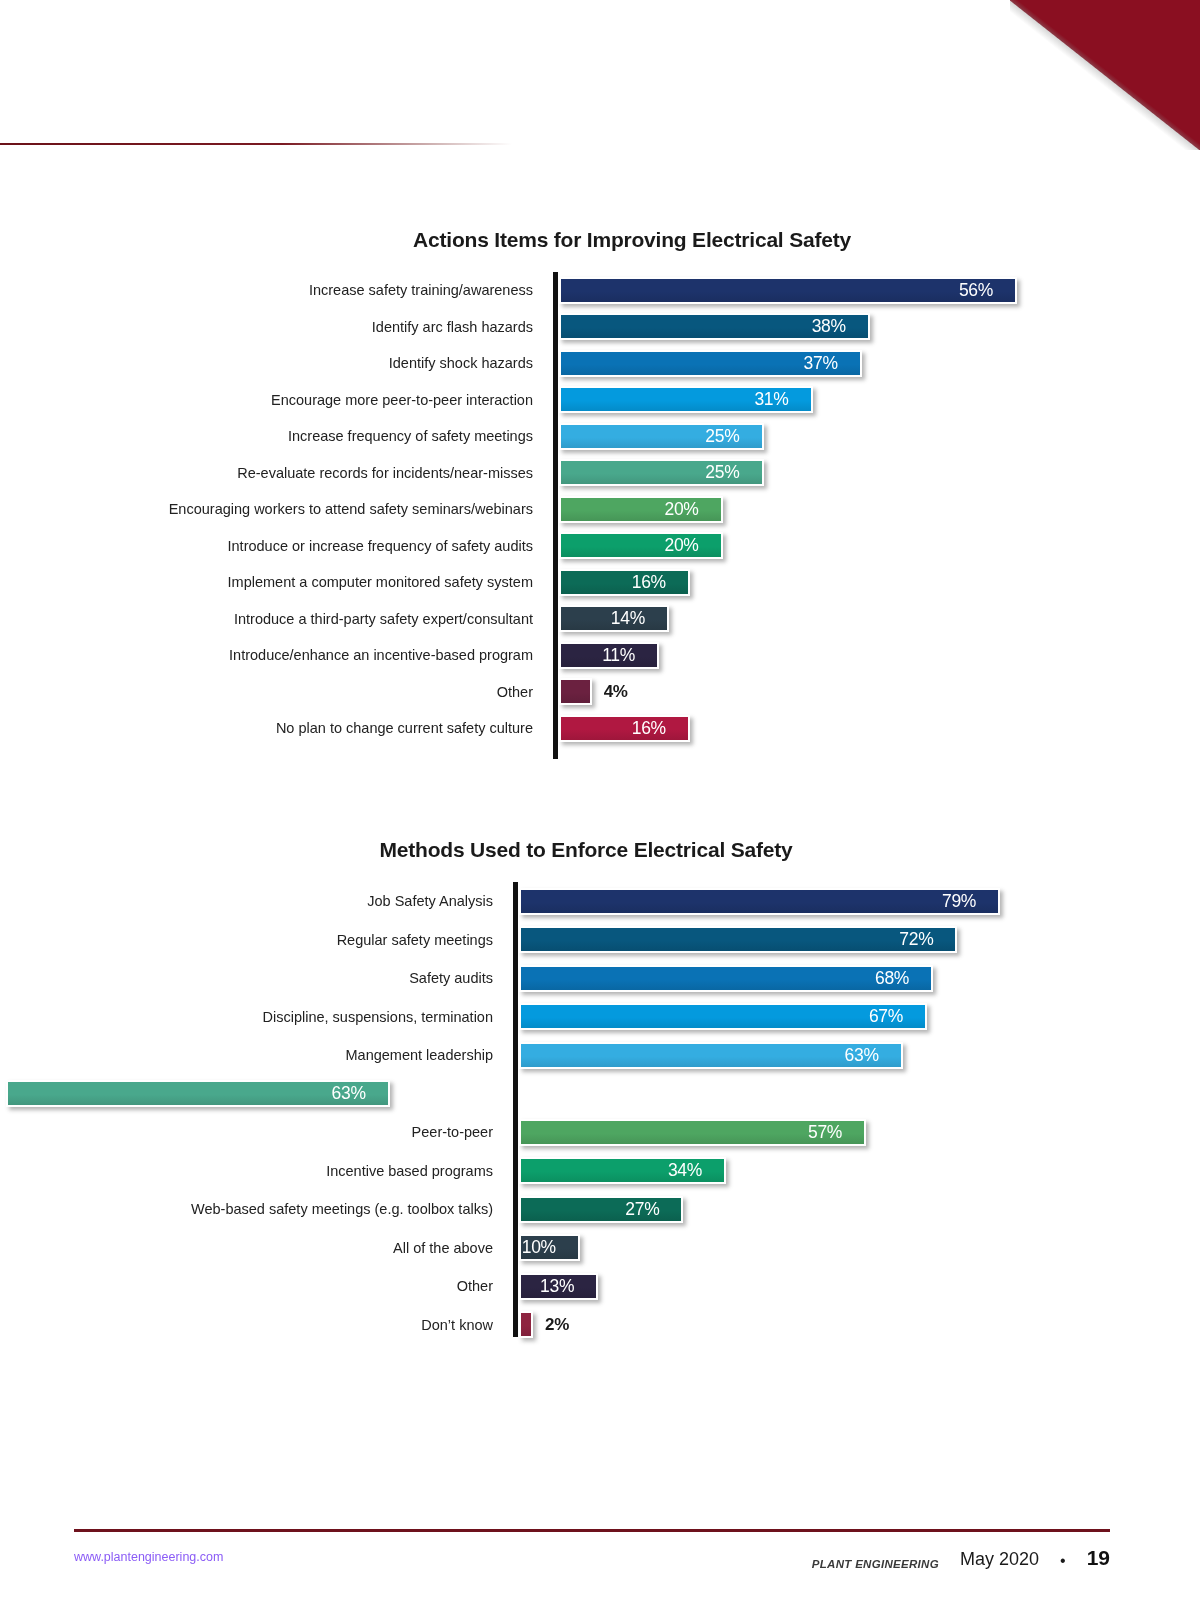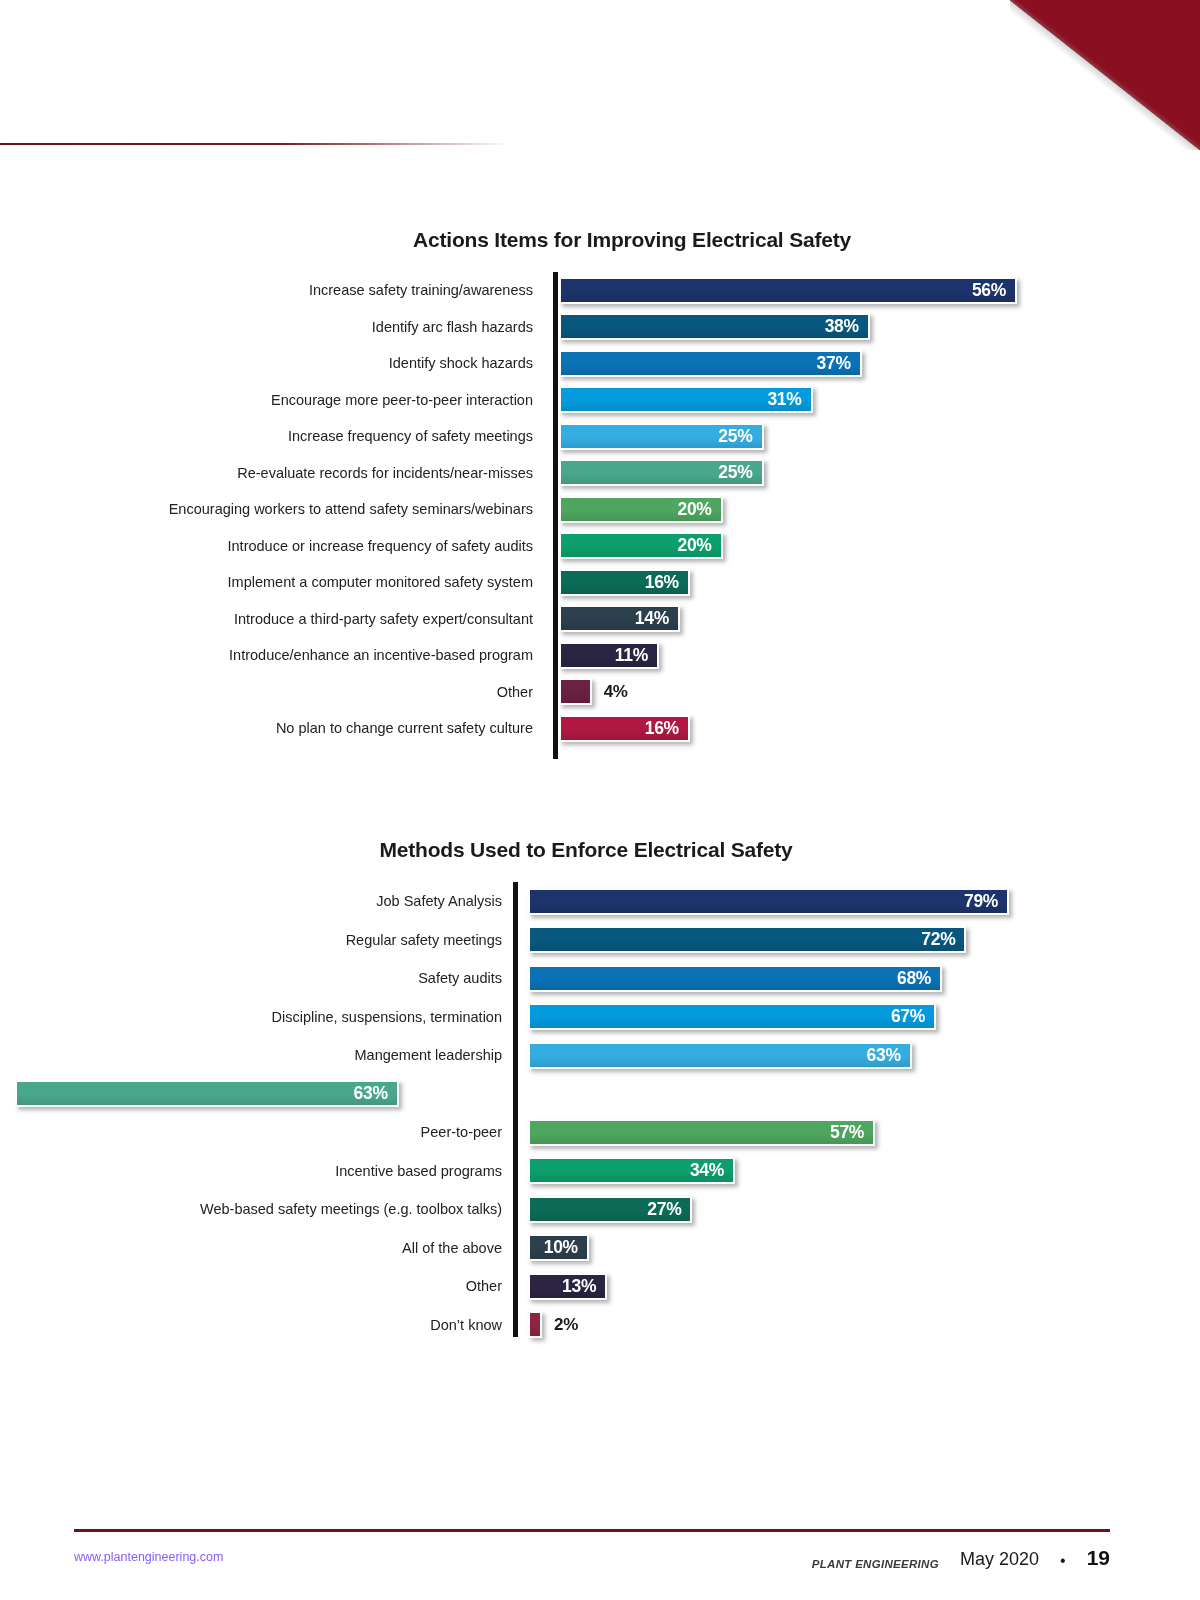--- a/index.html
+++ b/index.html
@@ -69,21 +69,21 @@
   }
   #chart-1 .axis-line { left: 553px; height: 487px; }
   #chart-2 .axis-line { left: 513px; height: 455px; }
 
   .row {
     display: flex;
     align-items: center;
     position: relative;
   }
   #chart-1 .row { height: 36.5px; }
-  #chart-2 .row { height: 38.5px; margin-left: 9px; }
+  #chart-2 .row { height: 38.5px; }
 
   .cat-label {
     text-align: right;
     font-size: 14.5px;
     color: #222222;
     white-space: nowrap;
     padding-right: 20px;
     box-sizing: border-box;
   }
   #chart-1 .cat-label { width: 553px; }
@@ -102,23 +102,23 @@
     margin-left: 6px;
     border: 2px solid #ffffff;
     box-sizing: border-box;
     box-shadow: 3px 3px 4px rgba(90,90,90,0.45);
     display: flex;
     align-items: center;
     justify-content: flex-end;
   }
   .bar .val {
     font-size: 17.5px;
-    font-weight: bold;
+    font-weight: normal;
     color: #ffffff;
-    padding-right: 9px;
+    padding-right: 22px;
     letter-spacing: -0.3px;
     white-space: nowrap;
   }
   .val-out {
     font-size: 17px;
     font-weight: bold;
     color: #1a1a1a;
     margin-left: 12px;
     letter-spacing: -0.3px;
     white-space: nowrap;
@@ -239,21 +239,21 @@
           <div class="cat-label">Implement a computer monitored safety system</div>
           <div class="bar-wrap">
             <div class="bar" style="width: 130.88px; background: linear-gradient(rgb(12, 107, 87) 0%, rgb(12, 107, 87) 55%, rgb(11, 96, 78) 100%);">
               <span class="val">16%</span>
             </div>
           </div>
         </div>
         <div class="row">
           <div class="cat-label">Introduce a third-party safety expert/consultant</div>
           <div class="bar-wrap">
-            <div class="bar" style="width: 121px; background: linear-gradient(rgb(44, 63, 76) 0%, rgb(44, 63, 76) 55%, rgb(40, 57, 68) 100%);">
+            <div class="bar" style="width: 110px; background: linear-gradient(rgb(44, 63, 76) 0%, rgb(44, 63, 76) 55%, rgb(40, 57, 68) 100%);">
               <span class="val">14%</span>
             </div>
           </div>
         </div>
         <div class="row">
           <div class="cat-label">Introduce/enhance an incentive-based program</div>
           <div class="bar-wrap">
             <div class="bar" style="width: 100px; background: linear-gradient(rgb(43, 36, 66) 0%, rgb(43, 36, 66) 55%, rgb(39, 32, 59) 100%);">
               <span class="val">11%</span>
             </div>

